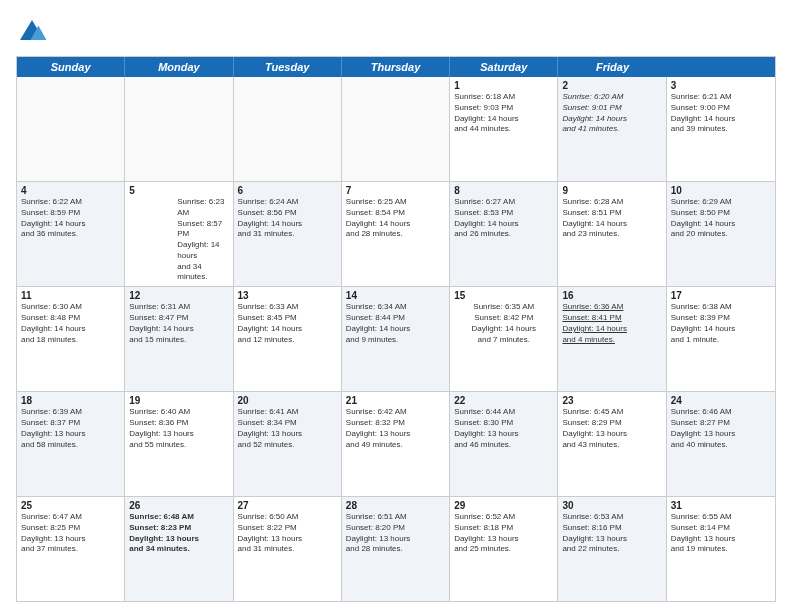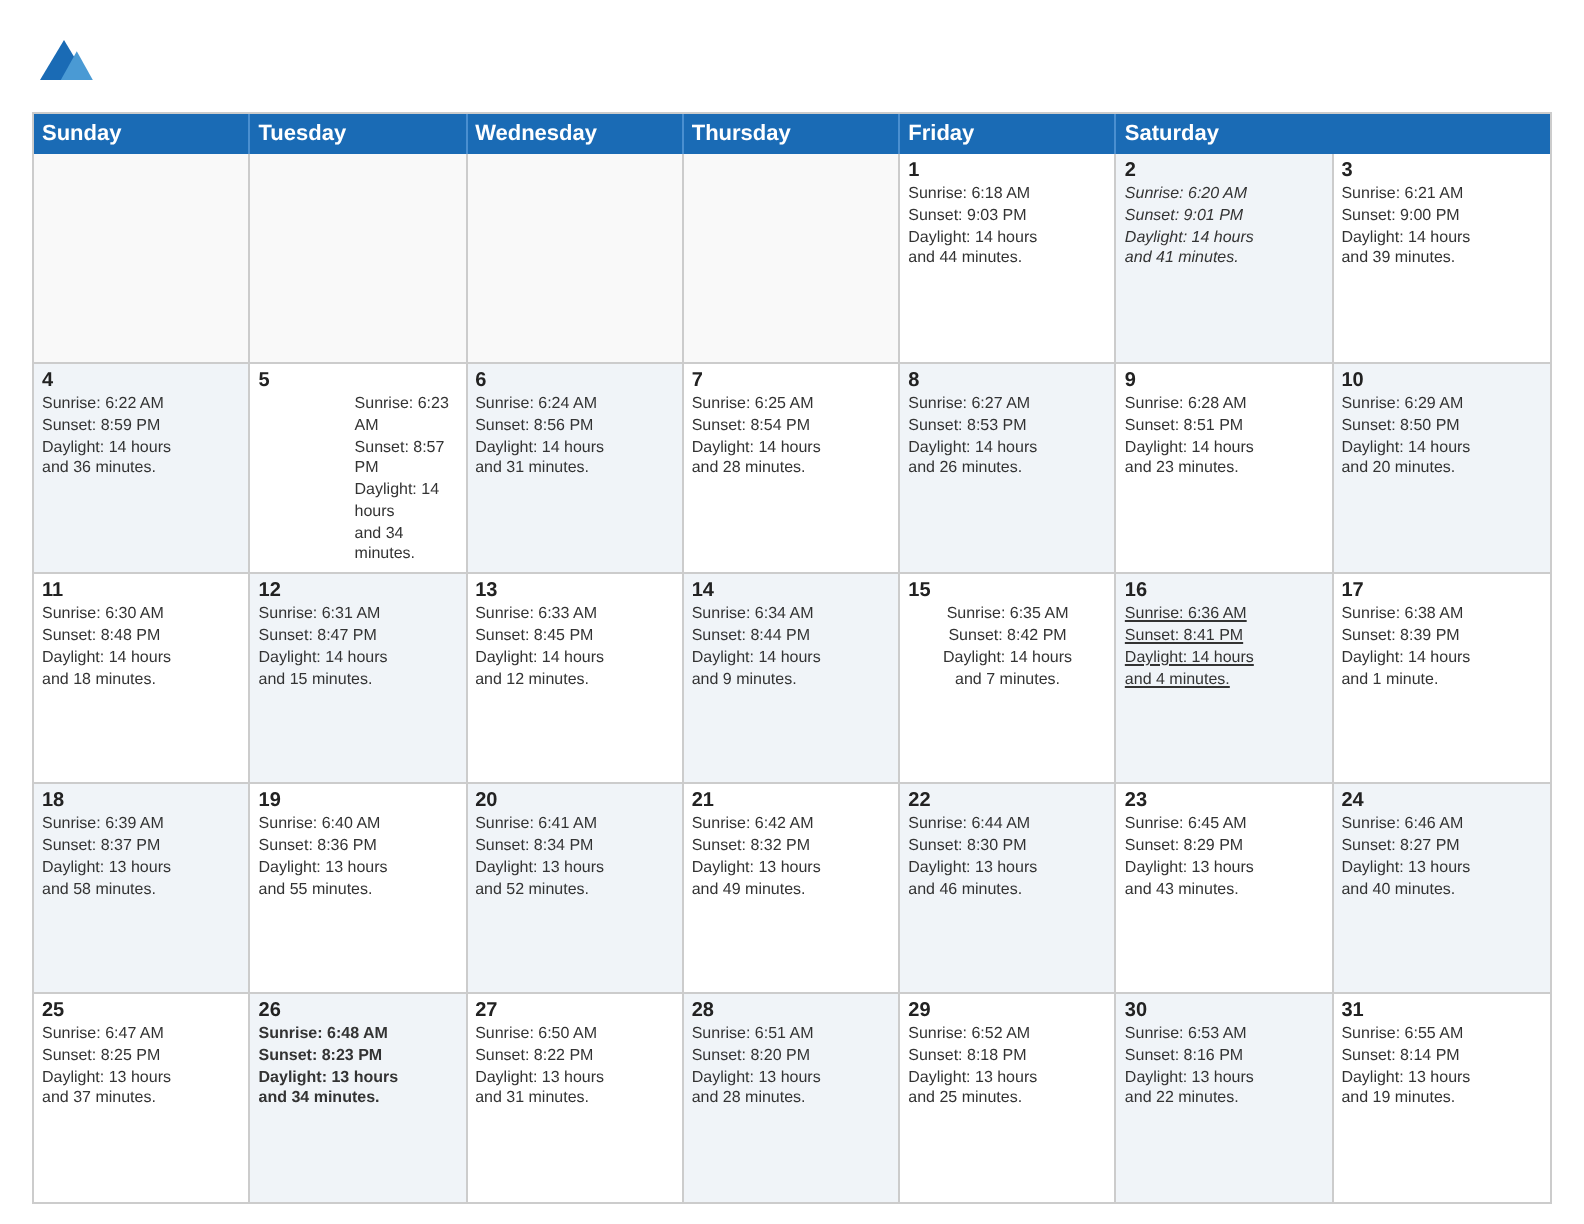--- a/index.html
+++ b/index.html
@@ -62,21 +62,23 @@
     .cal-header {
       display: grid;
       grid-template-columns: repeat(7, 1fr);
       background: #1a6bb5;
     }
     .cal-header-cell {
       color: #fff;
       font-size: 11px;
       font-weight: bold;
       padding: 4px 4px;
+      text-align: center;
       border-right: 1px solid #4a8fd0;
+      font-style: italic;
     }
     .cal-header-cell:last-child { border-right: none; }
     .cal-body {
       flex: 1;
       display: flex;
       flex-direction: column;
     }
     .cal-row {
       flex: 1;
       display: grid;
@@ -126,25 +128,25 @@
     </div>
     <div class="title-block">
       <div class="main-title"></div>
       <div class="subtitle"></div>
     </div>
   </div>
 
   <div class="calendar">
     <div class="cal-header" id="cal-header-row">
         <div class="cal-header-cell">Sunday</div>
+        <div class="cal-header-cell">Monday</div>
         <div class="cal-header-cell">Tuesday</div>
-        <div class="cal-header-cell">Wednesday</div>
         <div class="cal-header-cell">Thursday</div>
+        <div class="cal-header-cell">Saturday</div>
         <div class="cal-header-cell">Friday</div>
-        <div class="cal-header-cell">Saturday</div>
       </div>
     <div class="cal-body" id="cal-body">
         <div class="cal-row">
           <div class="cal-cell empty"></div>
           <div class="cal-cell empty"></div>
           <div class="cal-cell empty"></div>
           <div class="cal-cell empty"></div>
           <div class="cal-cell">
             <span class="day-num">1</span>
             <div class="cell-text" style="white-space: pre-line;">Sunrise: 6:18 AM

